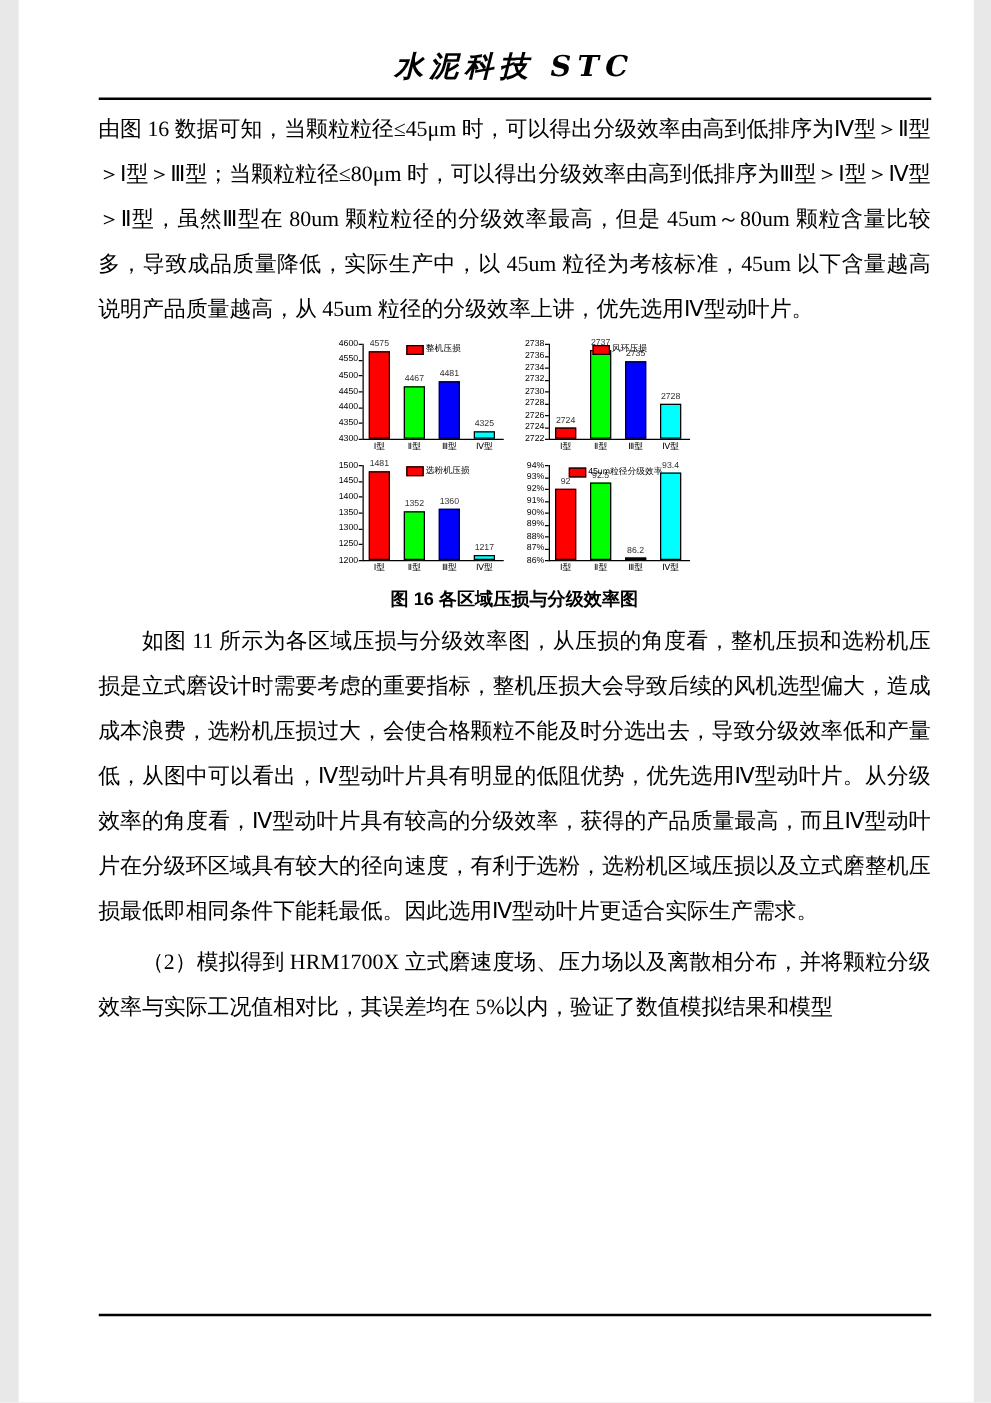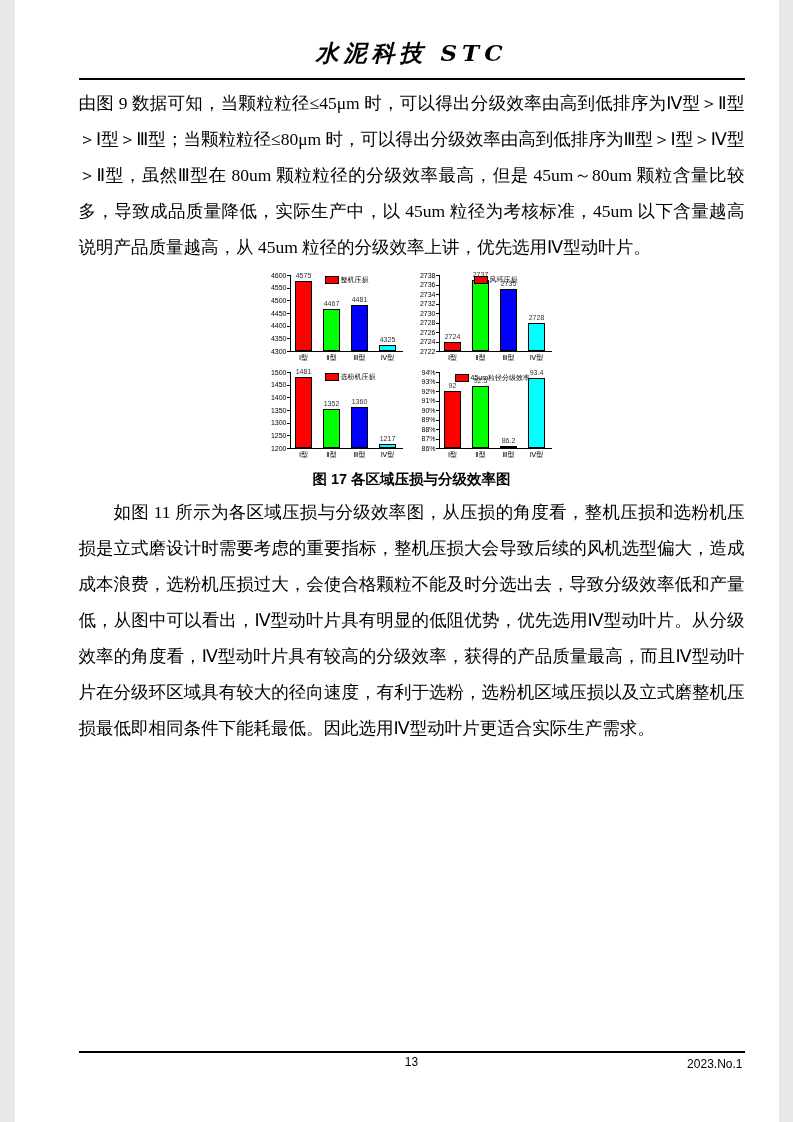--- a/index.html
+++ b/index.html
@@ -57,21 +57,21 @@
 </style>
 </head>
 <body>
 
 <div class="page">
   <div class="content">
 
     <div class="journal-title">水泥科技 STC</div>
     <hr class="header-rule">
 
-    <p class="para">由图 9 数据可知，当颗粒粒径≤45μm 时，可以得出分级效率由高到低排序为Ⅳ型＞Ⅱ型＞Ⅰ型＞Ⅲ型；当颗粒粒径≤80μm 时，可以得出分级效率由高到低排序为Ⅲ型＞Ⅰ型＞Ⅳ型＞Ⅱ型，虽然Ⅲ型在 80um 颗粒粒径的分级效率最高，但是 45um～80um 颗粒含量比较多，导致成品质量降低，实际生产中，以 45um 粒径为考核标准，45um 以下含量越高说明产品质量越高，从 45um 粒径的分级效率上讲，优先选用Ⅳ型动叶片。</p>
+    <p class="para">由图 16 数据可知，当颗粒粒径≤45μm 时，可以得出分级效率由高到低排序为Ⅳ型＞Ⅱ型＞Ⅰ型＞Ⅲ型；当颗粒粒径≤80μm 时，可以得出分级效率由高到低排序为Ⅲ型＞Ⅰ型＞Ⅳ型＞Ⅱ型，虽然Ⅲ型在 80um 颗粒粒径的分级效率最高，但是 45um～80um 颗粒含量比较多，导致成品质量降低，实际生产中，以 45um 粒径为考核标准，45um 以下含量越高说明产品质量越高，从 45um 粒径的分级效率上讲，优先选用Ⅳ型动叶片。</p>
 
     <div class="figure">
       <div class="charts-grid">
         <div class="chart" id="chart-0">
             <div class="plot"></div>
             <div class="ytick-label" style="top: 77.5px;">4300</div>
             <div class="ytick-mark" style="top: 81px;"></div>
             <div class="ytick-label" style="top: 64.8333px;">4350</div>
             <div class="ytick-mark" style="top: 68.3333px;"></div>
             <div class="ytick-label" style="top: 52.1667px;">4400</div>
@@ -203,27 +203,24 @@
             <div class="bar" style="left: 116.32px; width: 17.36px; top: 10.7px; height: 70.3px; background: rgb(0, 255, 255);"></div>
             <div class="bar-value" style="left: 111px; width: 28px; top: 1.7px;">93.4</div>
             <div class="xtick-label" style="left: 111px; width: 28px;">Ⅳ型</div>
             <div class="legend" style="left: 43px; top: 7px;">
               <div class="legend-swatch"></div>
               <div class="legend-label">45um粒径分级效率</div>
             </div>
           </div>
       </div>
     </div>
-    <div class="figure-caption">图 17 各区域压损与分级效率图</div>
+    <div class="figure-caption">图 16 各区域压损与分级效率图</div>
 
     <p class="para indent">如图 11 所示为各区域压损与分级效率图，从压损的角度看，整机压损和选粉机压损是立式磨设计时需要考虑的重要指标，整机压损大会导致后续的风机选型偏大，造成成本浪费，选粉机压损过大，会使合格颗粒不能及时分选出去，导致分级效率低和产量低，从图中可以看出，Ⅳ型动叶片具有明显的低阻优势，优先选用Ⅳ型动叶片。从分级效率的角度看，Ⅳ型动叶片具有较高的分级效率，获得的产品质量最高，而且Ⅳ型动叶片在分级环区域具有较大的径向速度，有利于选粉，选粉机区域压损以及立式磨整机压损最低即相同条件下能耗最低。因此选用Ⅳ型动叶片更适合实际生产需求。</p>
 
 
+    <p class="para indent">（2）模拟得到 HRM1700X 立式磨速度场、压力场以及离散相分布，并将颗粒分级效率与实际工况值相对比，其误差均在 5%以内，验证了数值模拟结果和模型</p>
   </div>
 
   <div class="footer">
     <hr class="footer-rule">
-    <div class="footer-row">
-      <span class="page-number">13</span>
-      <span class="issue-number">2023.No.1</span>
-    </div>
   </div>
 </div>
 
 </body></html>

